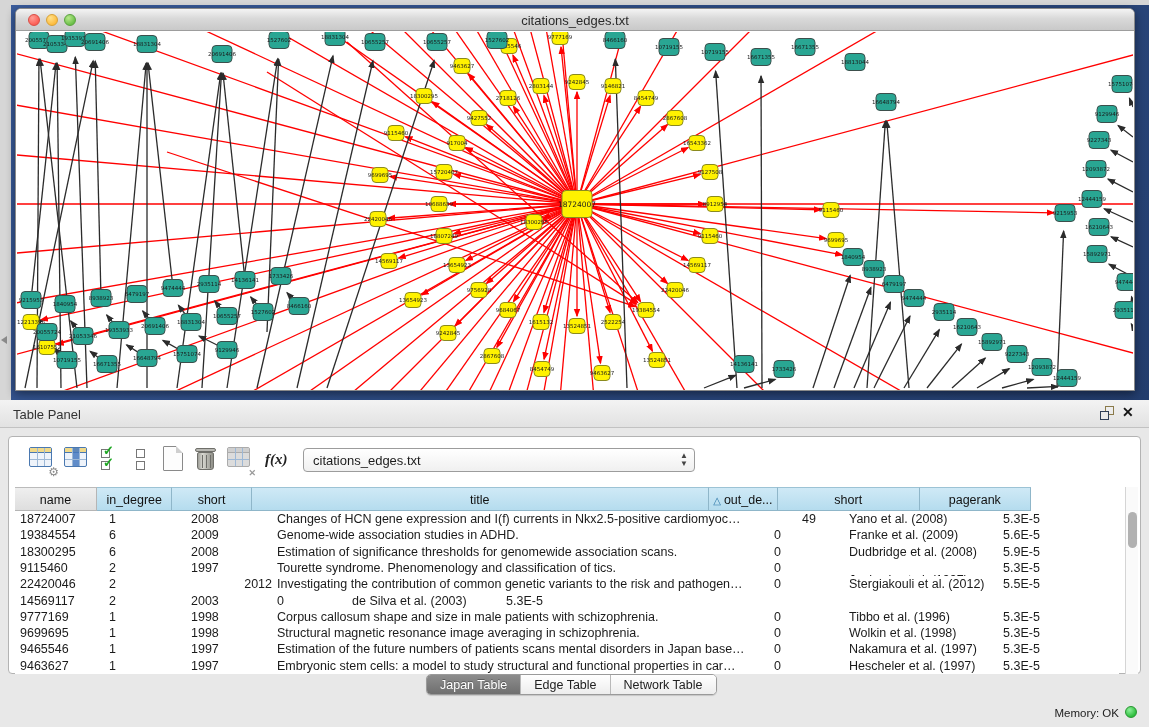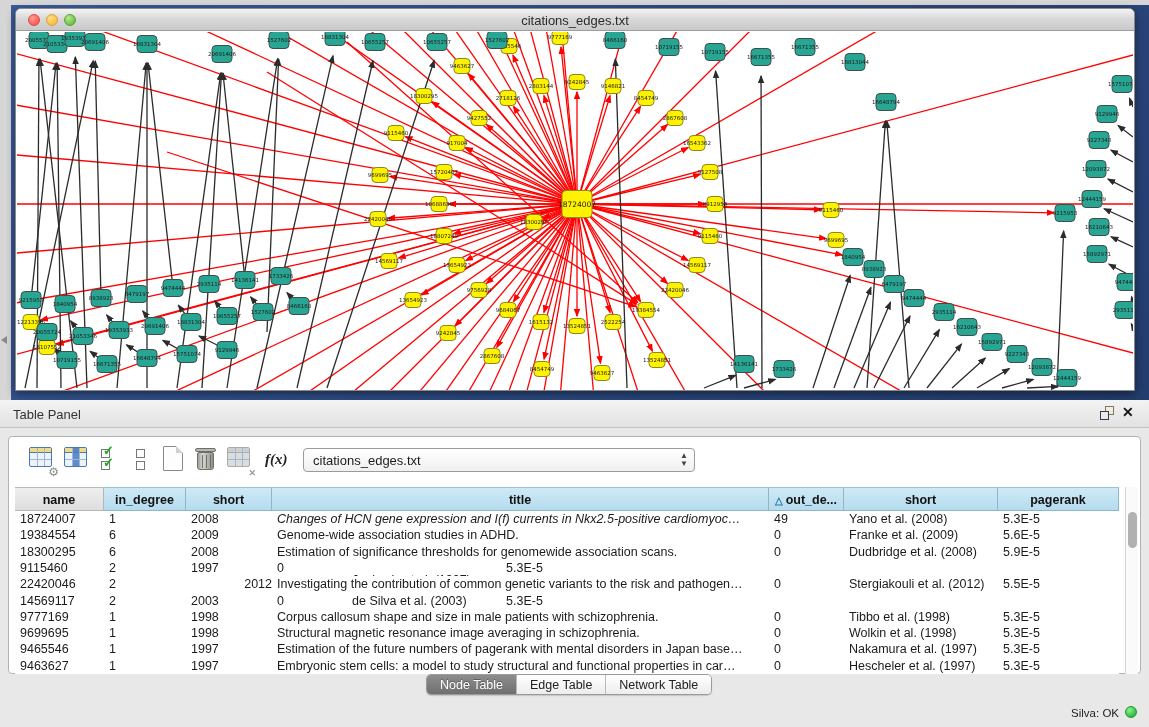--- a/index.html
+++ b/index.html
@@ -58,21 +58,21 @@
   .trash-ic .body { position:absolute; left:2px; top:6px; width:17px; height:18px; background:linear-gradient(90deg,#9e9e98,#d9d9d2 30%,#8f8f88); border:1px solid #6f6f6a; border-radius:2px 2px 3px 3px; }
   .trash-ic .body i { position:absolute; top:2px; width:1px; height:13px; background:#6f6f6a; }
   #fx-icon { top:6px; font-size:15px; font-style:italic; font-weight:bold; color:#222; font-family:"Liberation Serif", serif; }
 
   #table-combo { left:286px; top:3px; width:392px; height:24px; background:linear-gradient(#ffffff,#f0f0f0);
                  border:1px solid #9c9c9c; border-radius:4px; font-size:13px; color:#1c1c1c; }
   #table-combo .val { position:absolute; left:9px; top:4px; }
   #table-combo .stepper { position:absolute; right:6px; top:3px; font-size:8px; color:#444; line-height:8px; text-align:center; }
 
   #grid { left:6px; top:50px; width:1110px; height:187px; font-size:12.5px; color:#1b1b1b; }
-  .th-row { position:absolute; left:0; top:0; height:24px; width:1104px; display:flex;font-weight:bold; }
+  .th-row { position:absolute; left:0; top:0; height:24px; width:1016px; display:flex; }
   .th { height:24px; line-height:24px; text-align:center; font-size:12.5px; color:#111;
         background:linear-gradient(#cfe9f6,#b5dcee); border-right:1px solid #8fb6c9; border-top:1px solid #9cc3d5; border-bottom:1px solid #8fb6c9; overflow:hidden; white-space:nowrap; }
   .th.gray { background:linear-gradient(#efefef,#dedede); border-right:1px solid #b5b5b5; border-top:1px solid #bbb; border-bottom:1px solid #b5b5b5; }
   .sort-tri { color:#2d77a8; font-size:10px; margin-right:3px; }
   .tr { position:absolute; left:0; width:1104px; height:16.3px; display:flex; background:#fff; }
   .td { height:16.3px; line-height:16.3px; padding-left:5px; overflow:hidden; white-space:nowrap; }
   #vscroll { left:1116px; top:50px; width:13px; height:187px; background:#fafafa; border-left:1px solid #d5d5d5; }
   #vscroll .thumb { position:absolute; left:2px; top:25px; width:9px; height:36px; background:#b1b1b1; border-radius:5px; }
 
   #tabbar { left:0; top:274px; width:1149px; height:26px; }
@@ -765,22 +765,22 @@
           <div class="th" style="width: 497px;">title</div>
           <div class="th" style="width: 75px;"><span class="sort-tri">△</span>out_de...</div>
           <div class="th" style="width: 154px;">short</div>
           <div class="th" style="width: 121px;">pagerank</div>
         </div>
       <div id="tbody">
           <div class="tr" style="top: 24px;">
             <div class="td" style="width: 89px;">18724007</div>
             <div class="td" style="width: 82px;">1</div>
             <div class="td" style="width: 86px;">2008</div>
-            <div class="td" style="width: 497px; font-style: italic;">Changes of HCN gene expression and I(f) currents in Nkx2.5-positive cardiomyoc…</div>
-            <div class="td" style="width: 75px;">49</div>
+            <div class="td" style="width: 497px;">Changes of HCN gene expression and I(f) currents in Nkx2.5-positive cardiomyoc…</div>
+            <div class="td" style="width: 75px; text-align: center;">49</div>
             <div class="td" style="width: 154px;">Yano et al. (2008)</div>
             <div class="td" style="width: 121px;">5.3E-5</div>
           </div>
           <div class="tr" style="top: 40.3px;">
             <div class="td" style="width: 89px;">19384554</div>
             <div class="td" style="width: 82px;">6</div>
             <div class="td" style="width: 86px;">2009</div>
             <div class="td" style="width: 497px;">Genome-wide association studies in ADHD.</div>
             <div class="td" style="width: 75px;">0</div>
             <div class="td" style="width: 154px;">Franke et al. (2009)</div>
@@ -792,20 +792,21 @@
             <div class="td" style="width: 86px;">2008</div>
             <div class="td" style="width: 497px;">Estimation of significance thresholds for genomewide association scans.</div>
             <div class="td" style="width: 75px;">0</div>
             <div class="td" style="width: 154px;">Dudbridge et al. (2008)</div>
             <div class="td" style="width: 121px;">5.9E-5</div>
           </div>
           <div class="tr" style="top: 72.9px;">
             <div class="td" style="width: 89px;">9115460</div>
             <div class="td" style="width: 82px;">2</div>
             <div class="td" style="width: 86px;">1997</div>
+            <div class="td" style="width: 497px;">Tourette syndrome. Phenomenology and classification of tics.</div>
             <div class="td" style="width: 75px;">0</div>
             <div class="td" style="width: 154px; margin-top: 12px;">Jankovic et al. (1997)</div>
             <div class="td" style="width: 121px;">5.3E-5</div>
           </div>
           <div class="tr" style="top: 89.2px;">
             <div class="td" style="width: 89px;">22420046</div>
             <div class="td" style="width: 82px;">2</div>
             <div class="td" style="width: 86px; text-align: right;">2012</div>
             <div class="td" style="width: 497px;">Investigating the contribution of common genetic variants to the risk and pathogen…</div>
             <div class="td" style="width: 75px;">0</div>
@@ -819,37 +820,37 @@
             <div class="td" style="width: 75px;">0</div>
             <div class="td" style="width: 154px;">de Silva et al. (2003)</div>
             <div class="td" style="width: 121px;">5.3E-5</div>
           </div>
           <div class="tr" style="top: 121.8px;">
             <div class="td" style="width: 89px;">9777169</div>
             <div class="td" style="width: 82px;">1</div>
             <div class="td" style="width: 86px;">1998</div>
             <div class="td" style="width: 497px;">Corpus callosum shape and size in male patients with schizophrenia.</div>
             <div class="td" style="width: 75px;">0</div>
-            <div class="td" style="width: 154px;">Tibbo et al. (1998)</div>
+            <div class="td" style="width: 154px;">Tibbo et al. (1996)</div>
             <div class="td" style="width: 121px;">5.3E-5</div>
           </div>
           <div class="tr" style="top: 138.1px;">
             <div class="td" style="width: 89px;">9699695</div>
             <div class="td" style="width: 82px;">1</div>
             <div class="td" style="width: 86px;">1998</div>
             <div class="td" style="width: 497px;">Structural magnetic resonance image averaging in schizophrenia.</div>
             <div class="td" style="width: 75px;">0</div>
             <div class="td" style="width: 154px;">Wolkin et al. (1998)</div>
             <div class="td" style="width: 121px;">5.3E-5</div>
           </div>
           <div class="tr" style="top: 154.4px;">
             <div class="td" style="width: 89px;">9465546</div>
             <div class="td" style="width: 82px;">1</div>
             <div class="td" style="width: 86px;">1997</div>
-            <div class="td" style="width: 497px;">Estimation of the future numbers of pagerank with mental disorders in Japan base…</div>
+            <div class="td" style="width: 497px;">Estimation of the future numbers of patients scans mental disorders in Japan base…</div>
             <div class="td" style="width: 75px;">0</div>
             <div class="td" style="width: 154px;">Nakamura et al. (1997)</div>
             <div class="td" style="width: 121px;">5.3E-5</div>
           </div>
           <div class="tr" style="top: 170.7px;">
             <div class="td" style="width: 89px;">9463627</div>
             <div class="td" style="width: 82px;">1</div>
             <div class="td" style="width: 86px;">1997</div>
             <div class="td" style="width: 497px;">Embryonic stem cells: a model to study structural and functional properties in car…</div>
             <div class="td" style="width: 75px;">0</div>
@@ -858,23 +859,23 @@
           </div>
         </div>
     </div>
     <div class="abs" id="vscroll">
       <div class="thumb"></div>
     </div>
   </div>
 
   <div class="abs" id="tabbar">
     <div id="tab-group">
-        <div class="tab active">Node Table</div>
+        <div class="tab active">Japan Table</div>
         <div class="tab">Edge Table</div>
         <div class="tab">Network Table</div>
       </div>
   </div>
 
   <div class="abs" id="statusbar">
-    <div id="memory-label">Silva: OK</div>
+    <div id="memory-label">Memory: OK</div>
     <div id="memory-dot"></div>
   </div>
 </div>
 
 </body></html>

